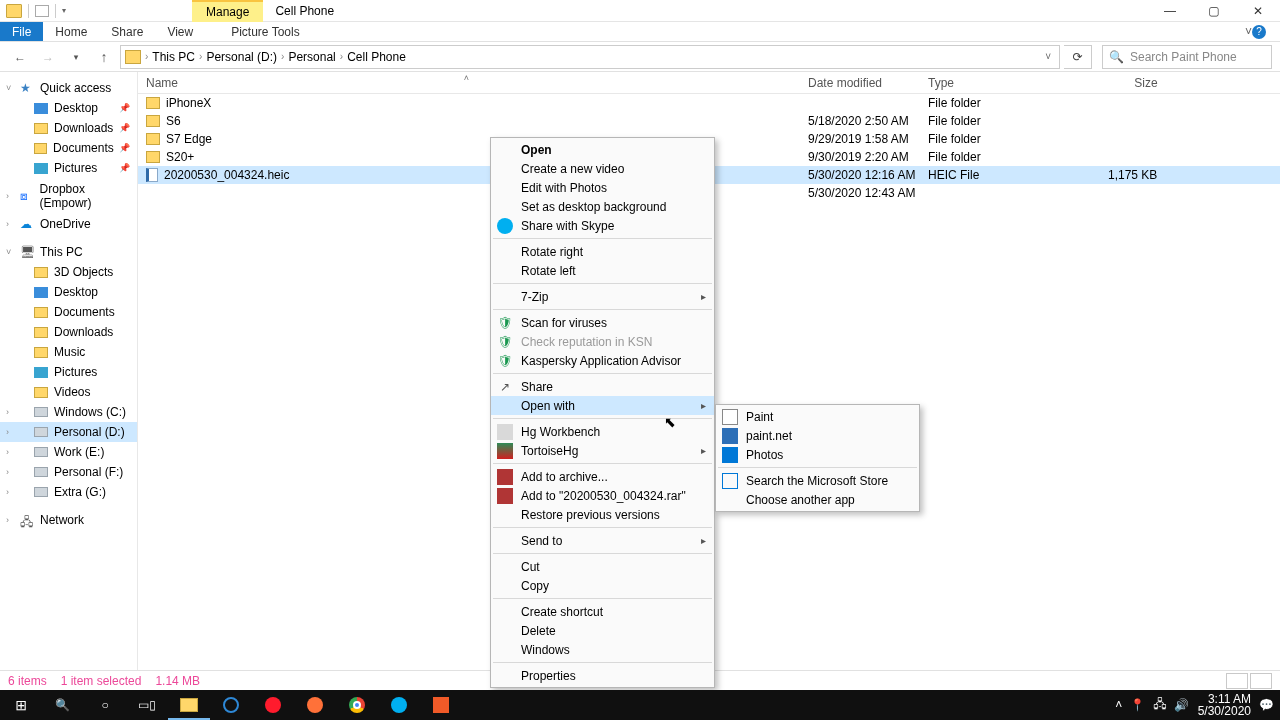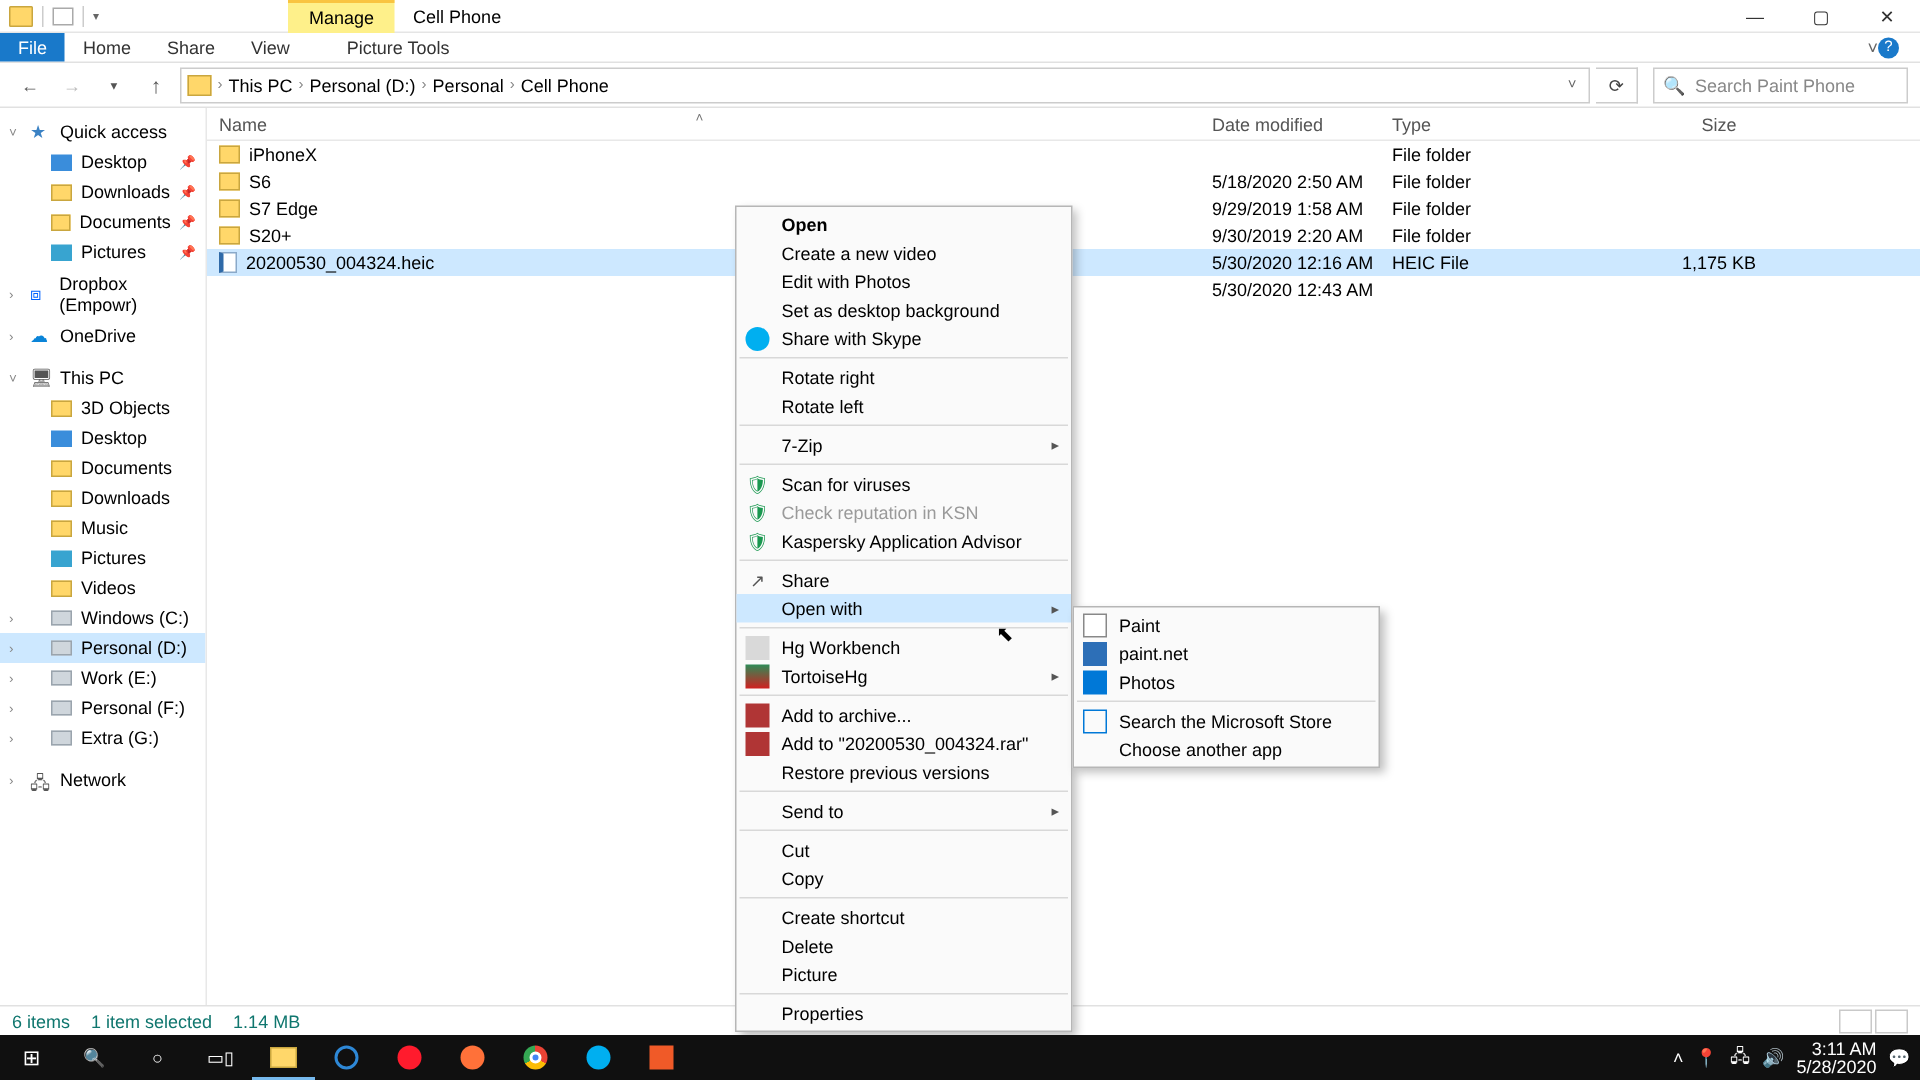--- a/index.html
+++ b/index.html
@@ -67,21 +67,21 @@
 .col.type { width: 180px; }
 .col.size { width: 92px; text-align: center; }
 
 .rows { flex: 1; position: relative; }
 .row { display: flex; align-items: center; height: 18px; }
 .row.selected { background: #cde8ff; }
 .row .cell { padding: 0 8px; white-space: nowrap; }
 .row .cell.name { width: 662px; display: flex; align-items: center; gap: 6px; }
 .row .cell.date { width: 120px; margin-top: 36px; }
 .row .cell.type { width: 180px; }
-.row .cell.size { width: 92px; text-align: center; }
+.row .cell.size { width: 92px; text-align: left; }
 .file-icon { width: 14px; height: 12px; display: inline-block; }
 .file-icon.folder { background: #ffd76a; border: 1px solid #c9a63f; }
 .file-icon.heic { background: #fff; border: 1px solid #8aa9c9; border-left: 3px solid #2f6aa8; width: 12px; height: 14px; }
 .file-icon.vcf  { background: #fff; border: 1px solid #bbb; width: 12px; height: 14px; }
 
 
 .ctxmenu { position: absolute; background: #fafafa; border: 1px solid #b6b6b6; box-shadow: 3px 3px 6px rgba(0,0,0,.25); padding: 2px 0; }
 .ctxmenu.primary { left: 490px; top: 137px; width: 225px; }
 .ctxmenu .mitem { display: flex; align-items: center; height: 19px; padding: 0 22px 0 30px; position: relative; }
 .ctxmenu .mitem.bold { font-weight: 700; }
@@ -100,21 +100,21 @@
 
 .ctxmenu.submenu { left: 715px; top: 404px; width: 205px; }
 .micon.paint { background: #fff; border:1px solid #888; width:14px; height:14px; }
 .micon.paintnet { background: #2d6fb7; width:14px; height:14px; }
 .micon.photos { background: #0078d7; width:14px; height:14px; }
 .micon.store { border: 1.5px solid #0078d7; width: 12px; height: 12px; }
 
 .cursor { position: absolute; left: 664px; top: 414px; font-size: 14px; color: #000; pointer-events:none; }
 
 
-.status { height: 20px; border-top: 1px solid #e1e1e1; display: flex; align-items: center; padding: 0 8px; gap: 14px; color: #0f766e; }
+.status { height: 20px; border-top: 1px solid #e1e1e1; display: flex; align-items: center; padding: 0 8px; gap: 14px; color: #ec4899; }
 .status .viewtoggles { margin-left: auto; display: flex; gap: 2px; }
 .status .viewtoggles div { width: 22px; height: 16px; border: 1px solid #c9c9c9; }
 
 
 .taskbar { position: absolute; left: 0; right: 0; bottom: 0; height: 30px; background: #101010; display: flex; align-items: center; }
 .taskbar .tbbtn { width: 42px; height: 30px; display: flex; align-items: center; justify-content: center; color: #fff; }
 .taskbar .tbbtn.active::after { content:""; position:absolute; bottom:0; width:42px; height:2px; background:#76b9ed; }
 .taskbar .tbbtn { position: relative; }
 .taskbar .tray { margin-left: auto; display: flex; align-items: center; gap: 8px; padding-right: 6px; color: #fff; font-size: 11px; }
 .tray .clock { text-align: right; line-height: 12px; }
@@ -418,21 +418,21 @@
   <div class="mitem">
       <span>Send to</span>
       <span class="arrow">▸</span>
     </div>
   <div class="sep"></div>
   <div class="mitem">Cut</div>
   <div class="mitem">Copy</div>
   <div class="sep"></div>
   <div class="mitem">Create shortcut</div>
   <div class="mitem">Delete</div>
-  <div class="mitem">Picture</div>
+  <div class="mitem">Windows</div>
   <div class="sep"></div>
   <div class="mitem">Properties</div>
 </div>
 
 <div class="ctxmenu submenu">
   <div class="mitem">
       <span class="micon paint"></span>
       <span>Paint</span>
     </div>
   <div class="mitem">
@@ -487,17 +487,17 @@
   <div class="tbbtn">
       <span class="tb-snagit"></span>
     </div>
   <div class="tray">
     <span>˄</span>
     <span>📍</span>
     <span>🖧</span>
     <span>🔊</span>
     <div class="clock">
       <div>3:11 AM</div>
-        <div>5/28/2020</div>
+        <div>5/30/2020</div>
     </div>
     <span>💬</span>
   </div>
 </div>
 
 </body></html>

